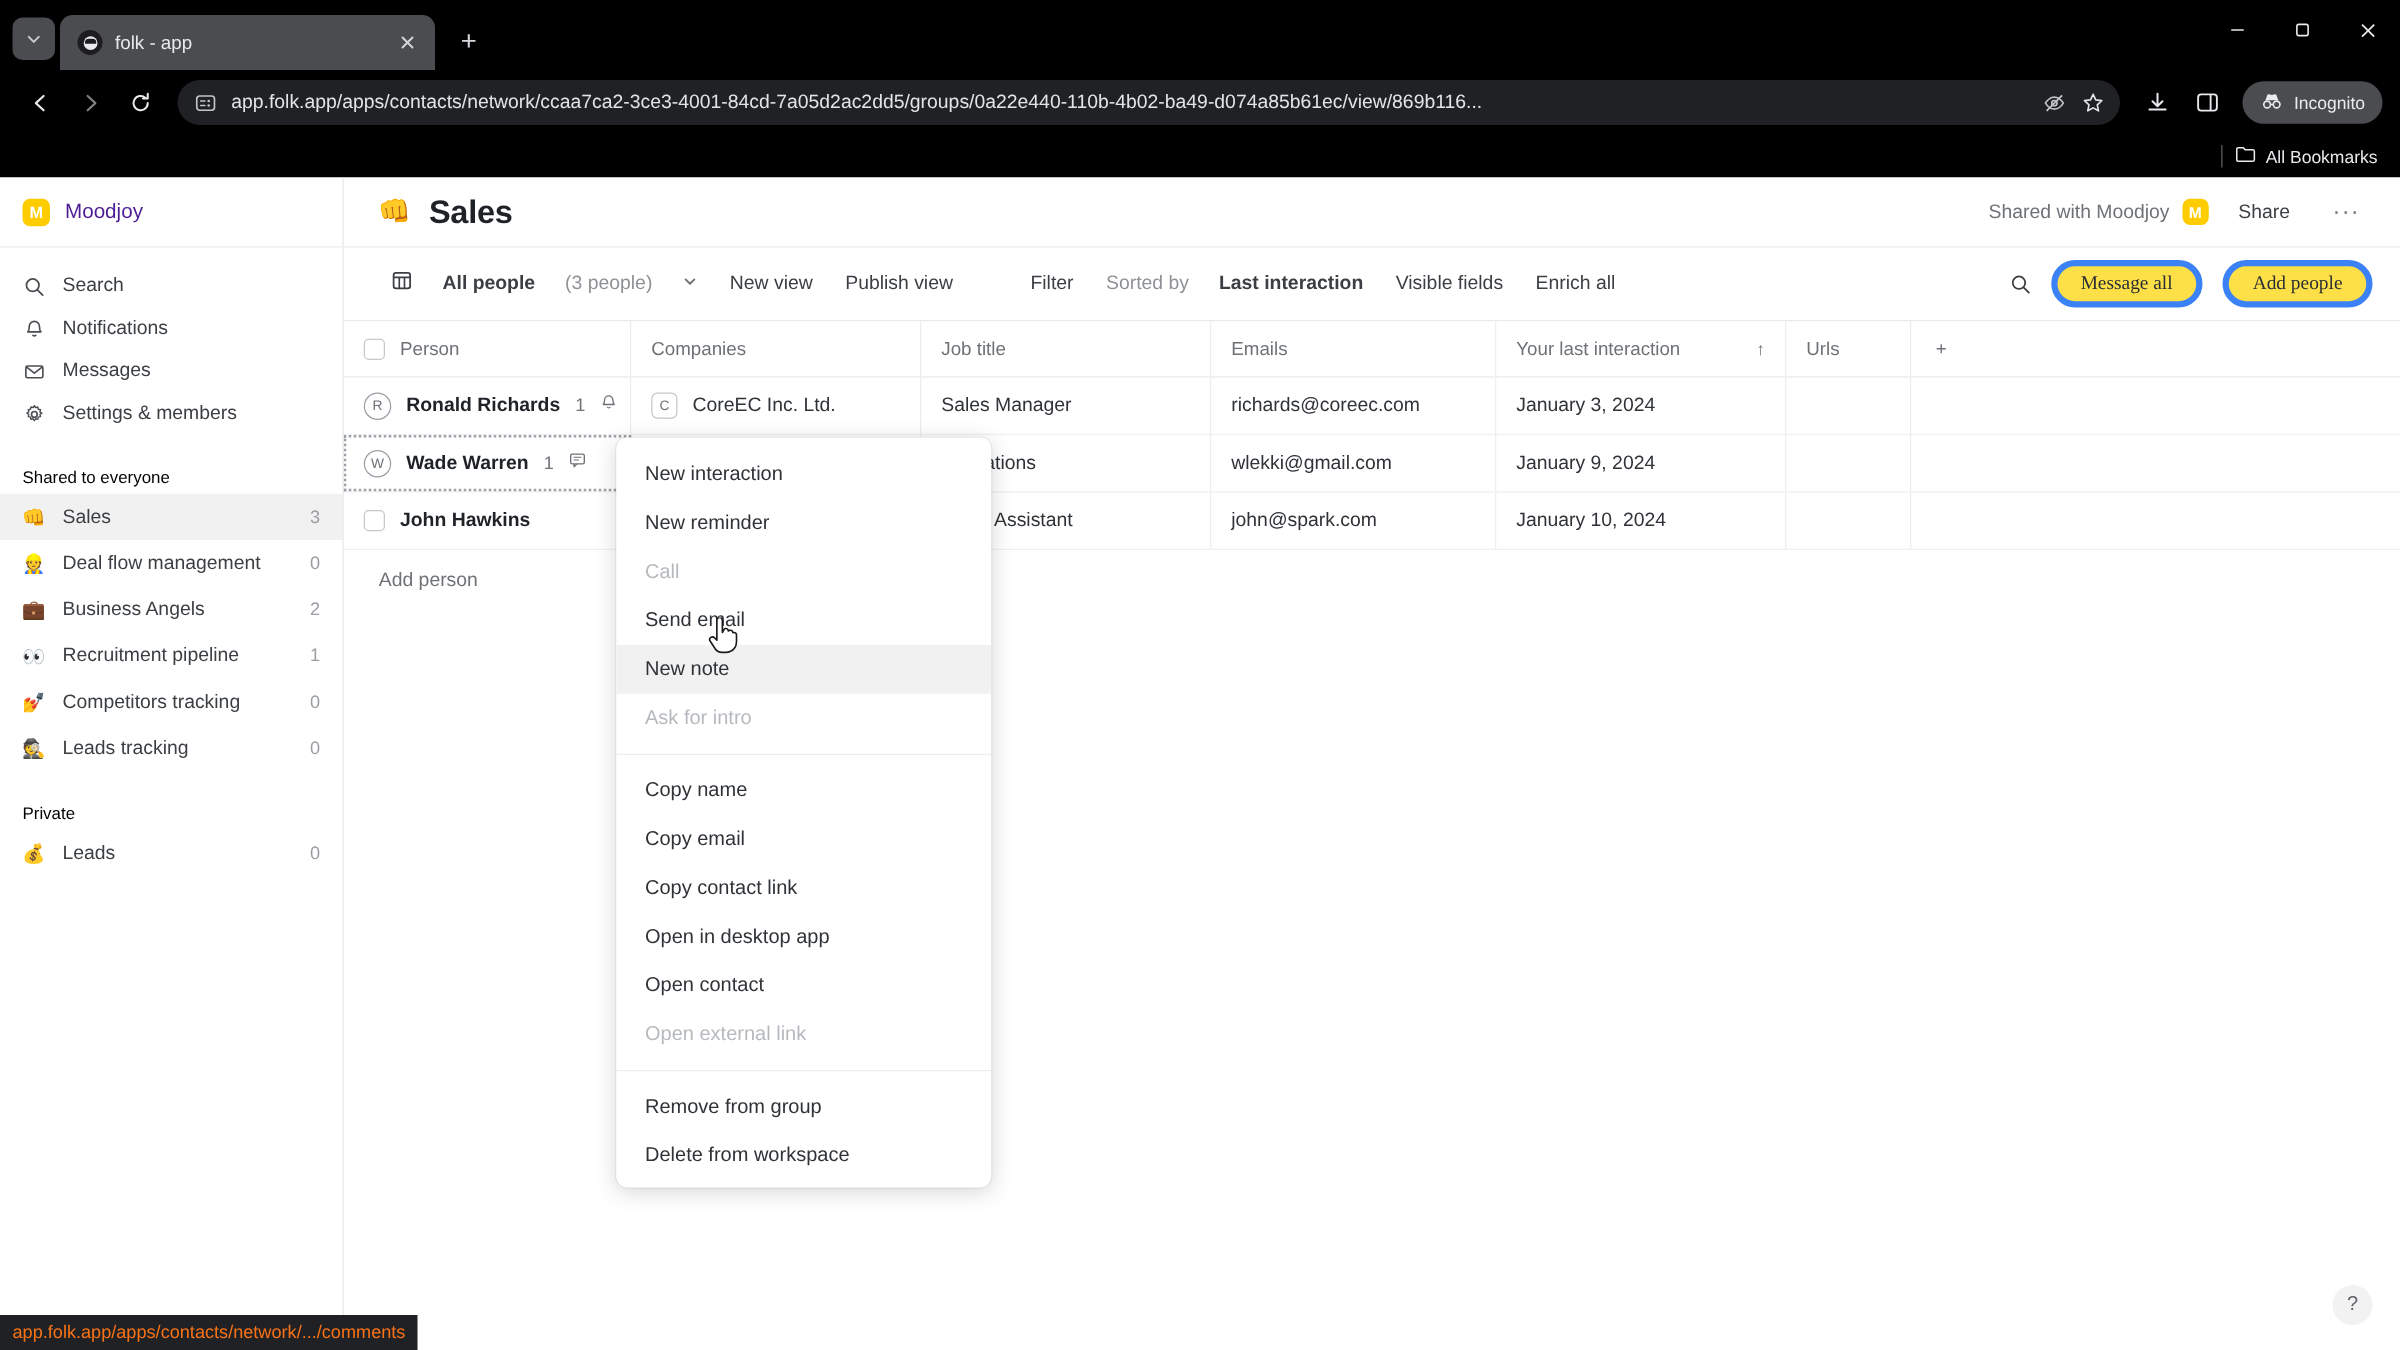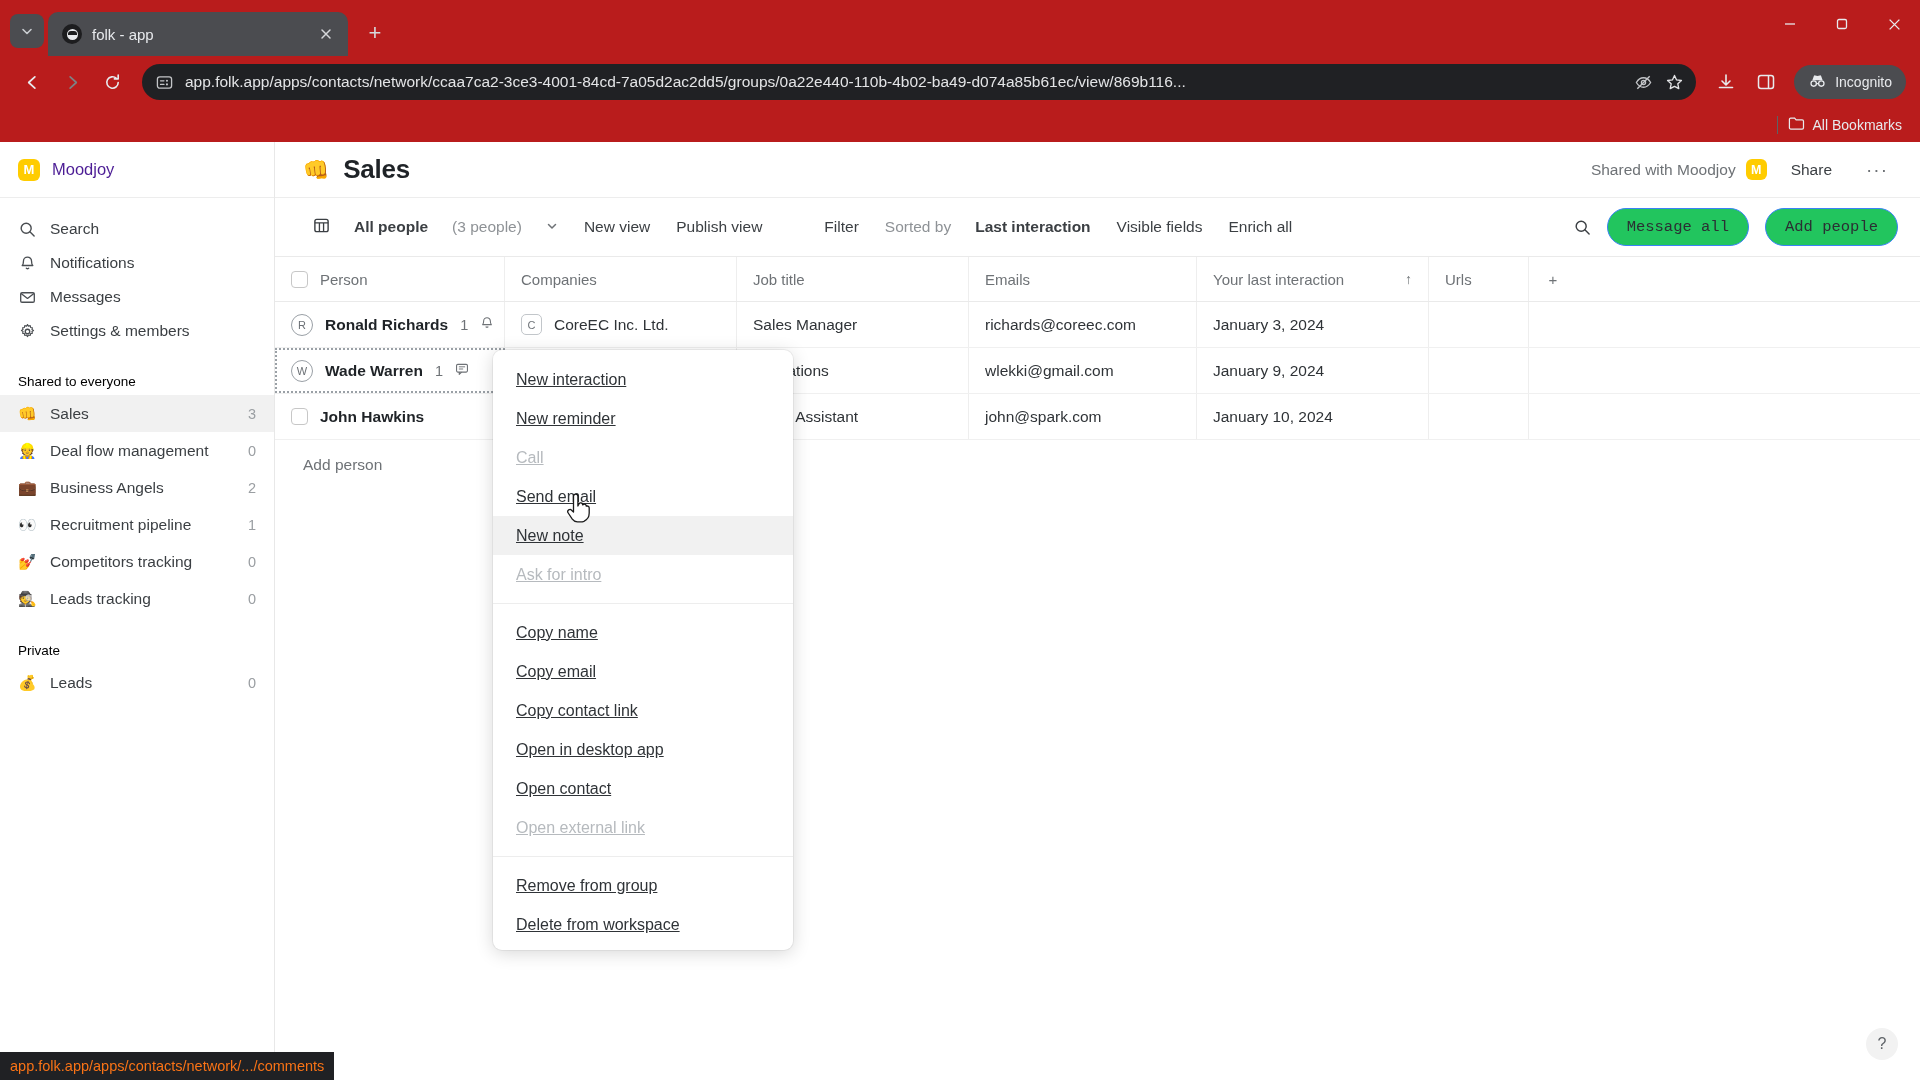--- a/index.html
+++ b/index.html
@@ -4,21 +4,21 @@
 <style>
   * { box-sizing: border-box; margin: 0; padding: 0; }
   html, body { width: 1920px; height: 1080px; overflow: hidden; }
   body {
     font-family: "Liberation Sans", sans-serif;
     background: #ffffff;
     -webkit-font-smoothing: antialiased;
   }
 
   
-  .browser-chrome { background: #b91c1c; width: 100%; }
+  .browser-chrome { background: #000000; width: 100%; }
 
   .tabstrip { height: 56px; display: flex; align-items: flex-end; padding-left: 6px; position: relative; }
   .tab-list-btn {
     width: 34px; height: 34px; margin: 0 4px 8px 4px;
     border-radius: 8px; background: #4b4c50;
     display: flex; align-items: center; justify-content: center;
     color: #c9cdd1; font-size: 13px;
   }
   .tab {
     height: 44px; width: 300px; background: #4b4c50; border-radius: 10px 10px 0 0;
@@ -99,23 +99,23 @@
   .shared-avatar { width: 21px; height: 21px; border-radius: 6px; background: #ffcc00; color:#fff; font-weight:700; font-size:12.5px; display:flex;align-items:center;justify-content:center;}
   .hdr-link { font-size: 15.5px; color: #3b3f43; padding: 6px 10px; border-radius: 7px; }
   .dots { font-size: 19px; color: #6e7276; padding: 2px 10px; letter-spacing: 1px; }
 
   .toolbar2 { height: 58px; display:flex; align-items:center; padding: 0 22px 0 28px; gap: 6px; }
   .tb-item { display:flex; align-items:center; gap:24px; font-size:15.5px; color:#3b3f43; padding: 7px 10px; border-radius: 7px; white-space: nowrap;}
   .tb-item .muted { color: #8e9296; }
   .tb-item .strong { font-weight: 700; }
   .tb-gap { width: 30px; }
   .pill-btn {
-    height: 38px; border: 1px solid #3b82f6; border-radius: 19px; background:#22c55e;
+    height: 38px; border: 5px solid #3b82f6; border-radius: 19px; background:#fde047;
     padding: 0 19px; font-size: 15.5px; color: #2b2f33; display:flex; align-items:center;
-    font-family: Liberation Mono, monospace; white-space: nowrap;
+    font-family: Liberation Serif, serif; white-space: nowrap;
   }
 
   
   .table { flex: 1; overflow: hidden; }
   .trow { display: flex; height: 46px; align-items: stretch; }
   .thead { border-top: 1px solid #eaeaea; border-bottom: 1px solid #eaeaea; background: #fff; }
   .tcell {
     display: flex; align-items: center; gap: 12px; padding: 0 16px;
     border-right: 1px solid #eeeeee; font-size: 15.5px; color: #2f3337;
     min-width: 0; overflow: hidden;
@@ -147,21 +147,21 @@
   .add-person { padding: 16px 28px; font-size: 15.5px; color: #6e7276; }
 
   
   .ctx-menu {
     position: absolute; width: 300px; background: #fff;
     border-radius: 9px; box-shadow: 0 3px 18px rgba(0,0,0,.16), 0 0 0 1px rgba(0,0,0,.05);
     padding: 10px 0 6px; overflow: hidden;
   }
   .ctx-item {
     height: 39px; display: flex; align-items: center; padding: 0 23px;
-    font-size: 16px; color: #2f3337; white-space: nowrap; text-decoration: underline;
+    font-size: 16px; color: #2f3337; white-space: nowrap;
   }
   .ctx-item.disabled { color: #b6babe; }
   .ctx-item.hovered { background: #f1f1f1; }
   .ctx-sep { height: 1px; background: #ededed; margin: 9px 0; }
 
   .cursor-pointer { position: absolute; width: 26px; height: 30px; pointer-events: none; }
 
   .help-fab {
     position: absolute; right: 22px; bottom: 20px; width: 32px; height: 32px;
     border-radius: 50%; background: #f2f2f2; color: #5f6368;

